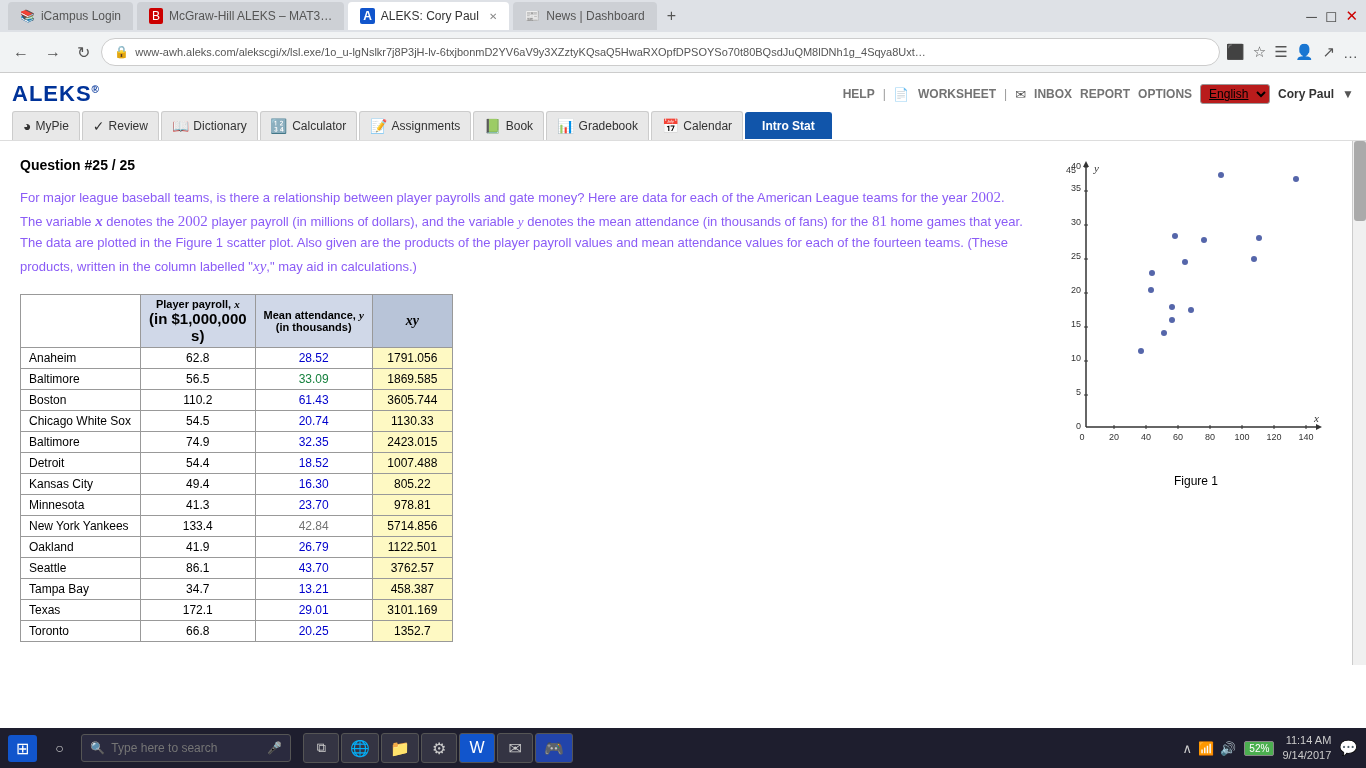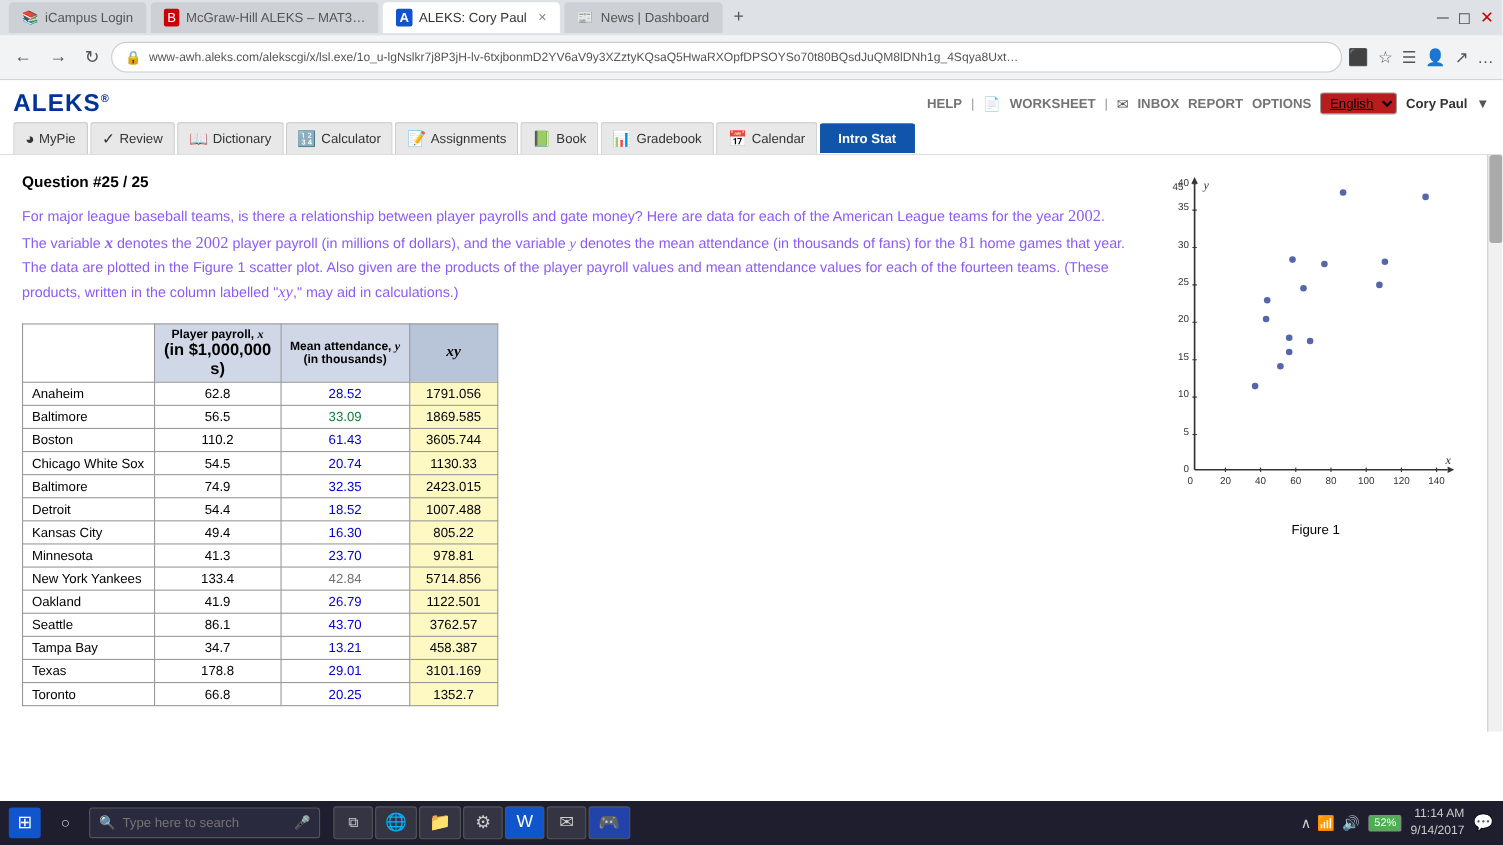--- a/index.html
+++ b/index.html
@@ -282,21 +282,21 @@
     <td class="xy-val">3762.57</td>
   </tr>
             <tr>
     <td class="team-col">Tampa Bay</td>
     <td>34.7</td>
     <td style="color:#0000cc;">13.21</td>
     <td class="xy-val">458.387</td>
   </tr>
             <tr>
     <td class="team-col">Texas</td>
-    <td>178.8</td>
+    <td>172.1</td>
     <td style="color:#0000cc;">29.01</td>
     <td class="xy-val">3101.169</td>
   </tr>
             <tr>
     <td class="team-col">Toronto</td>
     <td>66.8</td>
     <td style="color:#0000cc;">20.25</td>
     <td class="xy-val">1352.7</td>
   </tr>
           </tbody>

